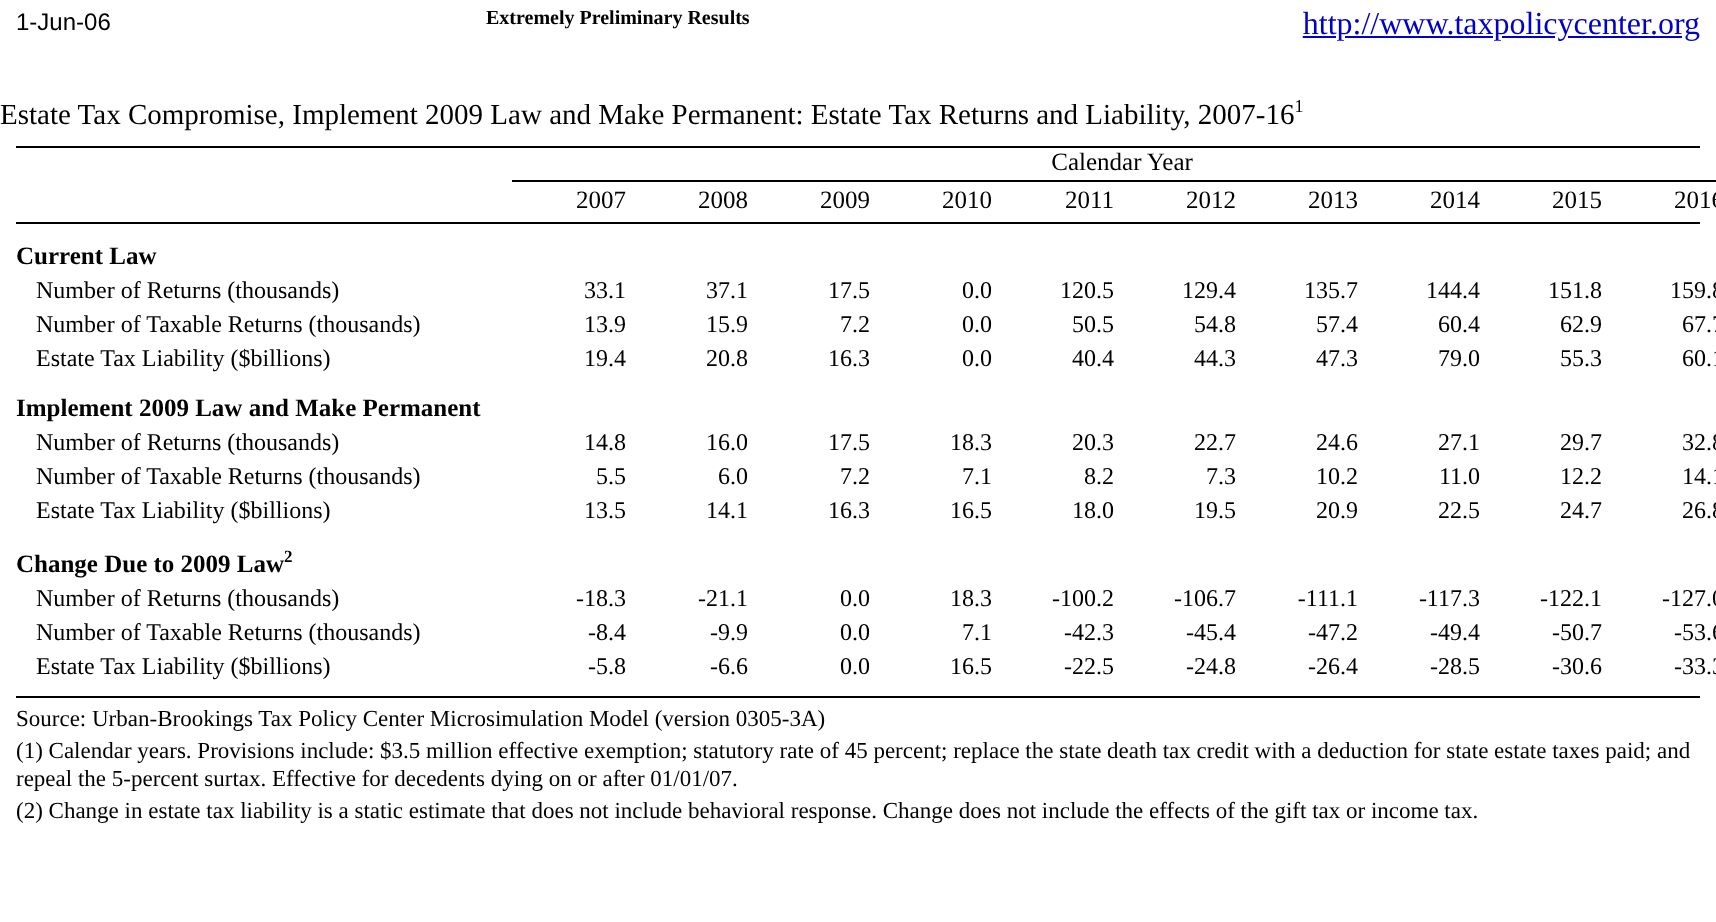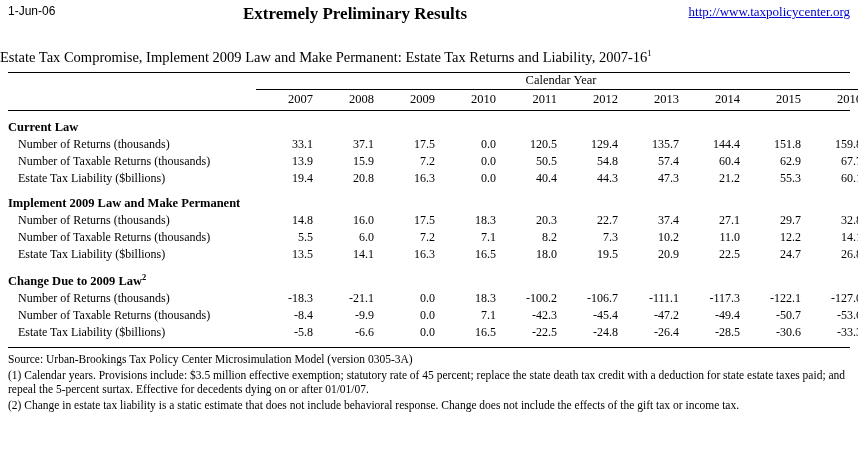--- a/index.html
+++ b/index.html
@@ -34,29 +34,29 @@
     left: 0;
     top: 0;
     font-size: 12px;
     font-family: Liberation Sans, sans-serif;
   }
   .topbar .center {
     position: absolute;
     left: 235px;
     top: 0;
     font-weight: bold;
-    font-size: 17px;
+    font-size: 10px;
   }
   .topbar .right {
     position: absolute;
     right: 0;
     top: 0;
     color: #0000cc;
     text-decoration: underline;
-    font-size: 13px;
+    font-size: 16px;
   }
 
   
   .table-num {
     text-align: center;
     font-weight: bold;
     font-size: 14px;
     margin-top: 6px;
   }
   .title {
@@ -249,38 +249,38 @@
       </tr>
       <tr class="data">
         <td class="indent">Estate Tax Liability ($billions)</td>
         <td class="c-year">19.4</td>
         <td class="c-year">20.8</td>
         <td class="c-year">16.3</td>
         <td class="c-year">0.0</td>
         <td class="c-year">40.4</td>
         <td class="c-year">44.3</td>
         <td class="c-year">47.3</td>
-        <td class="c-year">21.2</td>
+        <td class="c-year">79.0</td>
         <td class="c-year">55.3</td>
         <td class="c-year">60.1</td>
 
       </tr>
 
       <tr class="section-head">
         <td colspan="12">Implement 2009 Law and Make Permanent</td>
       </tr>
       <tr class="data">
         <td class="indent">Number of Returns (thousands)</td>
         <td class="c-year">14.8</td>
         <td class="c-year">16.0</td>
         <td class="c-year">17.5</td>
         <td class="c-year">18.3</td>
         <td class="c-year">20.3</td>
         <td class="c-year">22.7</td>
-        <td class="c-year">37.4</td>
+        <td class="c-year">24.6</td>
         <td class="c-year">27.1</td>
         <td class="c-year">29.7</td>
         <td class="c-year">32.8</td>
 
       </tr>
       <tr class="data">
         <td class="indent">Number of Taxable Returns (thousands)</td>
         <td class="c-year">5.5</td>
         <td class="c-year">6.0</td>
         <td class="c-year">7.2</td>

